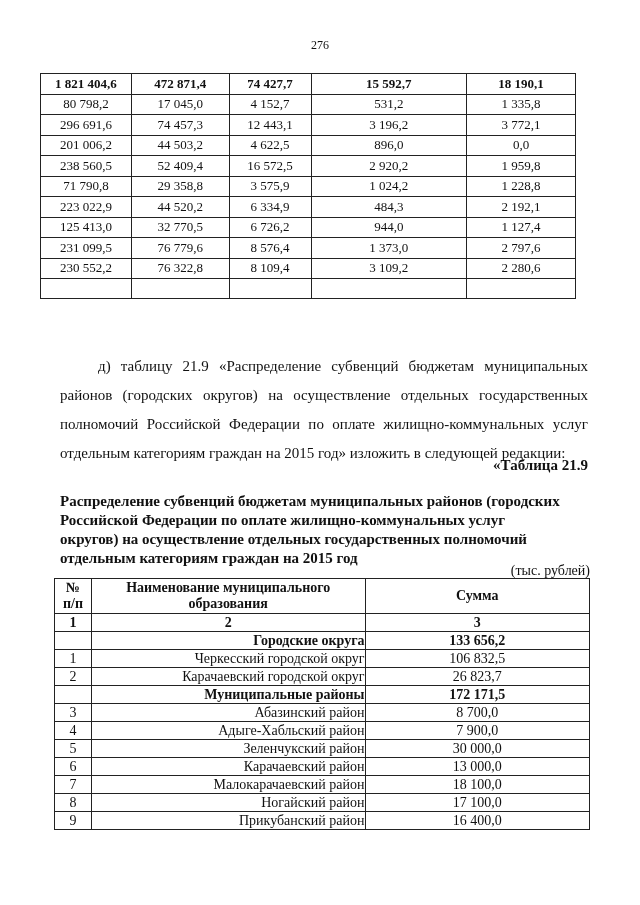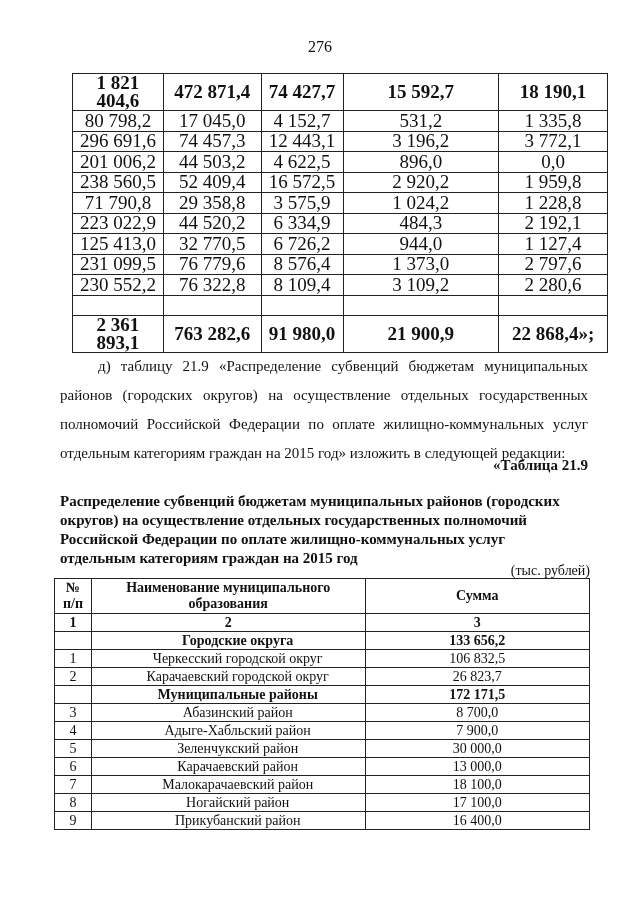--- a/index.html
+++ b/index.html
@@ -3,25 +3,25 @@
 <meta charset="utf-8">
 <style>
   html, body { margin: 0; padding: 0; background: #ffffff; }
   body {
     width: 640px; height: 905px; position: relative; overflow: hidden;
     font-family: "Liberation Serif", "DejaVu Serif", serif;
     color: #111;
   }
   .page-number {
     position: absolute; top: 38px; left: 0; width: 640px;
-    text-align: center; font-size: 16px;
+    text-align: center; font-size: 12px;
   }
   table { border-collapse: collapse; position: absolute; }
   td, th { border: 1px solid #222; padding: 0; }
-  .t1 { left: 72px; top: 73px; width: 536px; font-size: 19px; }
+  .t1 { left: 40px; top: 73px; width: 536px; font-size: 13px; }
   .t1 td { text-align: center; height: 19.5px; line-height: 18px; }
   .t1 tr.bold td { font-weight: bold; }
   .t1 tr.empty td { height: 19px; }
   .t1 tr.total td { height: 24px; font-weight: bold; }
   .t1 col.c1 { width: 91px; }
   .t1 col.c2 { width: 98px; }
   .t1 col.c3 { width: 82px; }
   .t1 col.c4 { width: 156px; }
   .t1 col.c5 { width: 109px; }
 
@@ -40,21 +40,21 @@
   }
   .units {
     position: absolute; right: 50px; top: 563px; font-size: 14px; padding-left: 28px;
   }
   .t2 { left: 54px; top: 578px; width: 536px; font-size: 14px; }
   .t2 col.n { width: 37px; }
   .t2 col.name { width: 274px; }
   .t2 col.sum { width: 225px; }
   .t2 td { height: 17px; line-height: 16px; }
   .t2 td.num { text-align: center; }
-  .t2 td.name { text-align: center; padding-left: 19px; }
+  .t2 td.name { text-align: right; padding-left: 19px; }
   .t2 td.sum { text-align: center; font-family: Liberation Serif, serif; }
   .t2 tr.head td { font-weight: bold; text-align: center; line-height: 16px; height: 34px; }
   .t2 tr.colnums td { font-weight: bold; text-align: center; }
   .t2 tr.group td { font-weight: bold; }
 </style>
 </head>
 <body>
 
 <div class="page-number">276</div>
 
@@ -137,38 +137,31 @@
         <td>3 109,2</td>
         <td>2 280,6</td>
       </tr>
       <tr class="empty">
         <td></td>
         <td></td>
         <td></td>
         <td></td>
         <td></td>
       </tr>
-      <tr class="total">
-        <td>2 361 893,1</td>
-        <td>763 282,6</td>
-        <td>91 980,0</td>
-        <td>21 900,9</td>
-        <td>22 868,4»;</td>
-      </tr>
     </tbody>
 </table>
 
 <div class="para"><span class="indent"></span><span>д) таблицу 21.9 «Распределение субвенций бюджетам муниципальных районов (городских округов) на осуществление отдельных государственных полномочий Российской Федерации по оплате жилищно-коммунальных услуг отдельным категориям граждан на 2015 год» изложить в следующей редакции:</span></div>
 
 <div class="table-label">«Таблица 21.9</div>
 
 <div class="table-title">
   <div>Распределение субвенций бюджетам муниципальных районов (городских</div>
+  <div>Российской Федерации по оплате жилищно-коммунальных услуг</div>
   <div>округов) на осуществление отдельных государственных полномочий</div>
-  <div>Российской Федерации по оплате жилищно-коммунальных услуг</div>
   <div>отдельным категориям граждан на 2015 год</div>
 </div>
 
 <div class="units">(тыс. рублей)</div>
 
 <table class="t2">
   <colgroup>
       <col class="n">
       <col class="name">
       <col class="sum">

